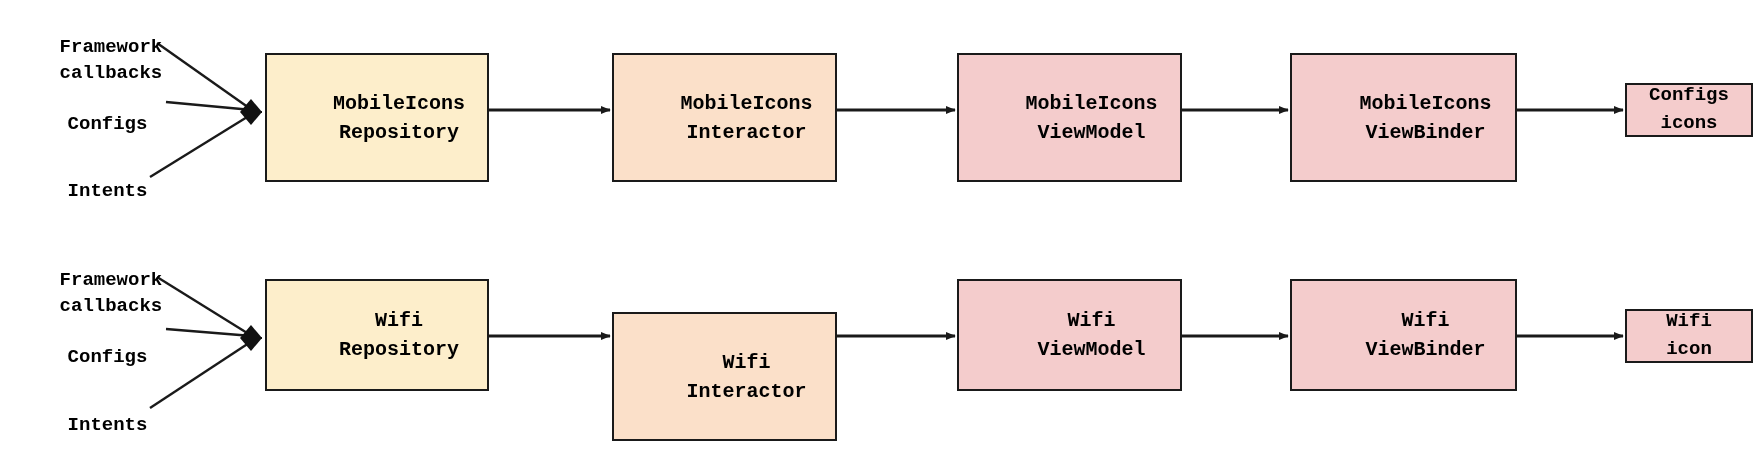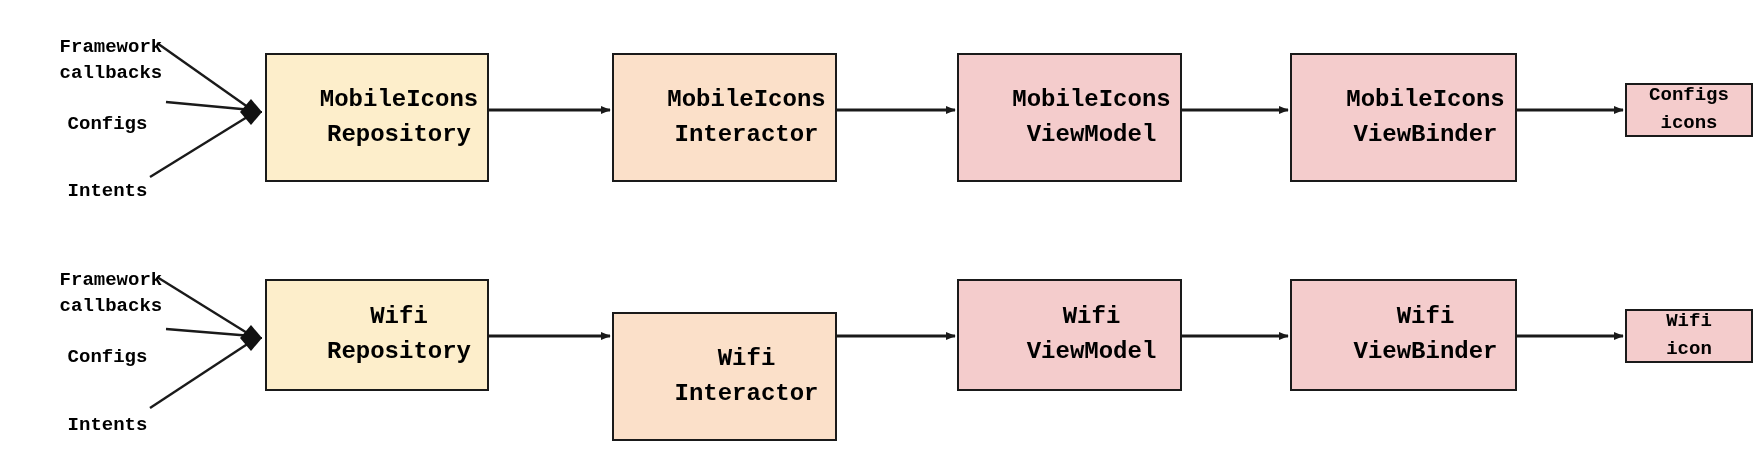--- a/index.html
+++ b/index.html
@@ -45,21 +45,21 @@
   }
   .node .ln {
     display: block;
   }
   .node.repo  { background: #fdeecb; }
   .node.inter { background: #fbe0c9; }
   .node.vm    { background: #f4cccc; }
   .node.vb    { background: #f4cccc; }
   .node.out   { background: #f4cccc; }
 
-  .node-lg { font-size: 24px; padding-left: 44px; }
+  .node-lg { font-size: 20px; padding-left: 44px; }
   .node-sm { font-size: 19px; }
 
   .srclabel {
     position: absolute;
     font-family: "Liberation Mono", "DejaVu Sans Mono", monospace;
     font-weight: bold;
     font-size: 19px;
     color: #000000;
     line-height: 1.38;
     white-space: pre;

